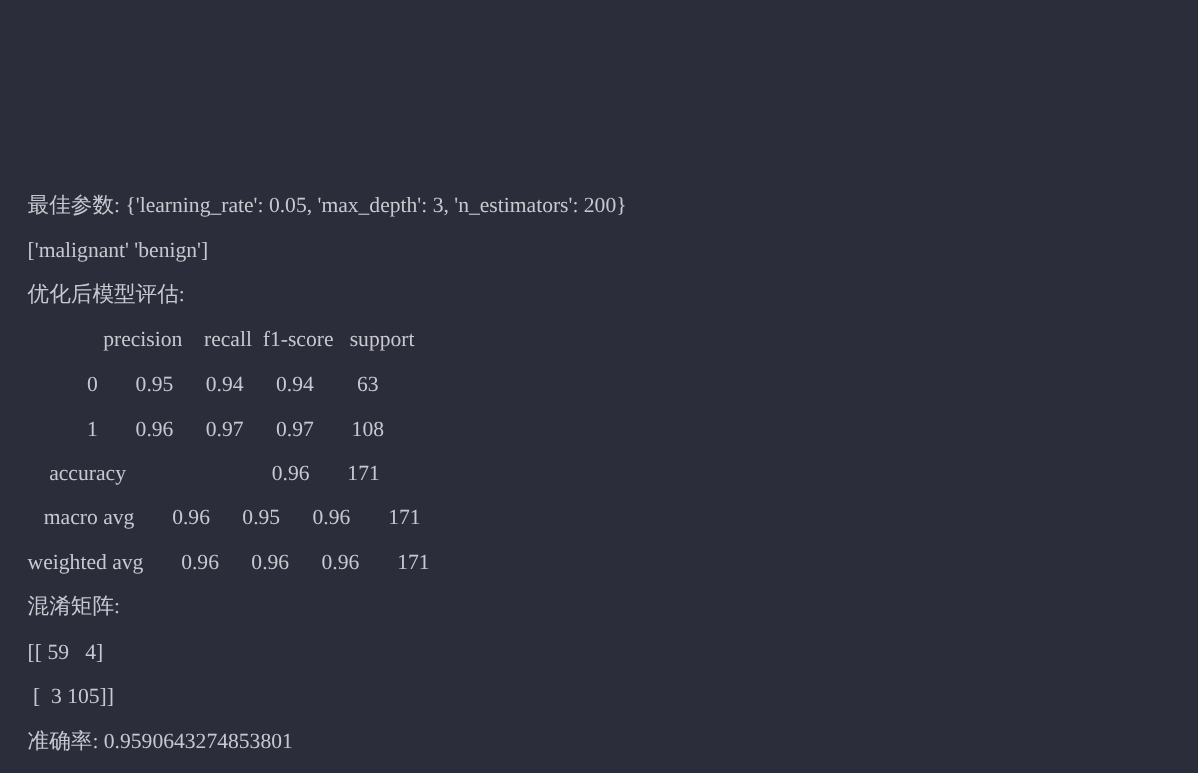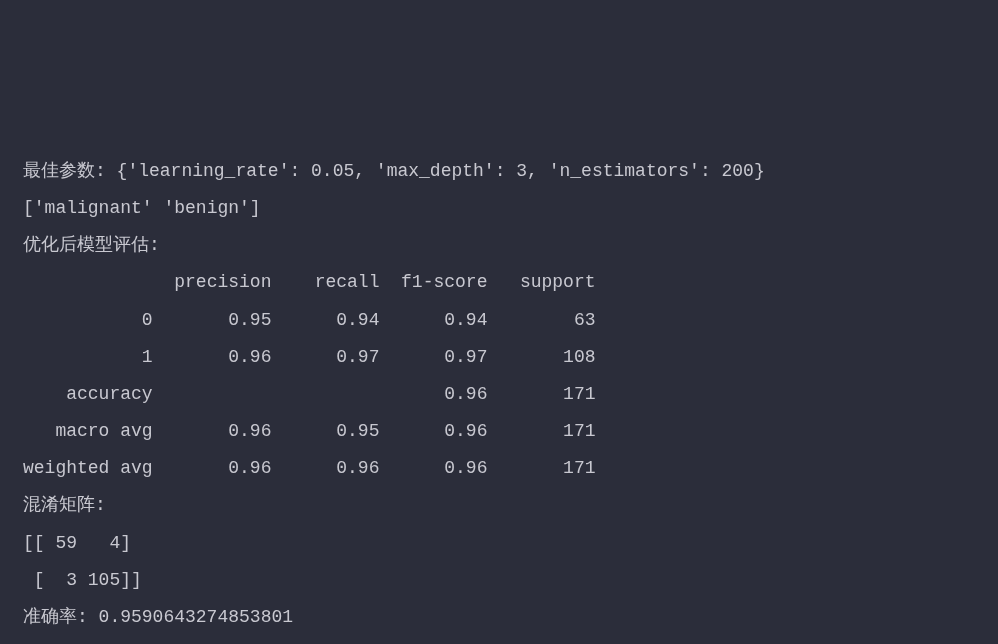--- a/index.html
+++ b/index.html
@@ -1,18 +1,19 @@
 <!DOCTYPE html>
 <html><head>
   <meta charset="utf-8">
   <style>
     * {
       margin: 3px;
       padding: 0;
       box-sizing: border-box;
+      font-family: Liberation Serif, serif;
     }
     body {
       background-color: #2b2d3a;
       color: #c8c8d0;
       font-family: 'Consolas', 'Monaco', 'Courier New', monospace;
       font-size: 18px;
       line-height: 1.9;
       padding: 8px 14px;
       width: 998px;
       height: 644px;

